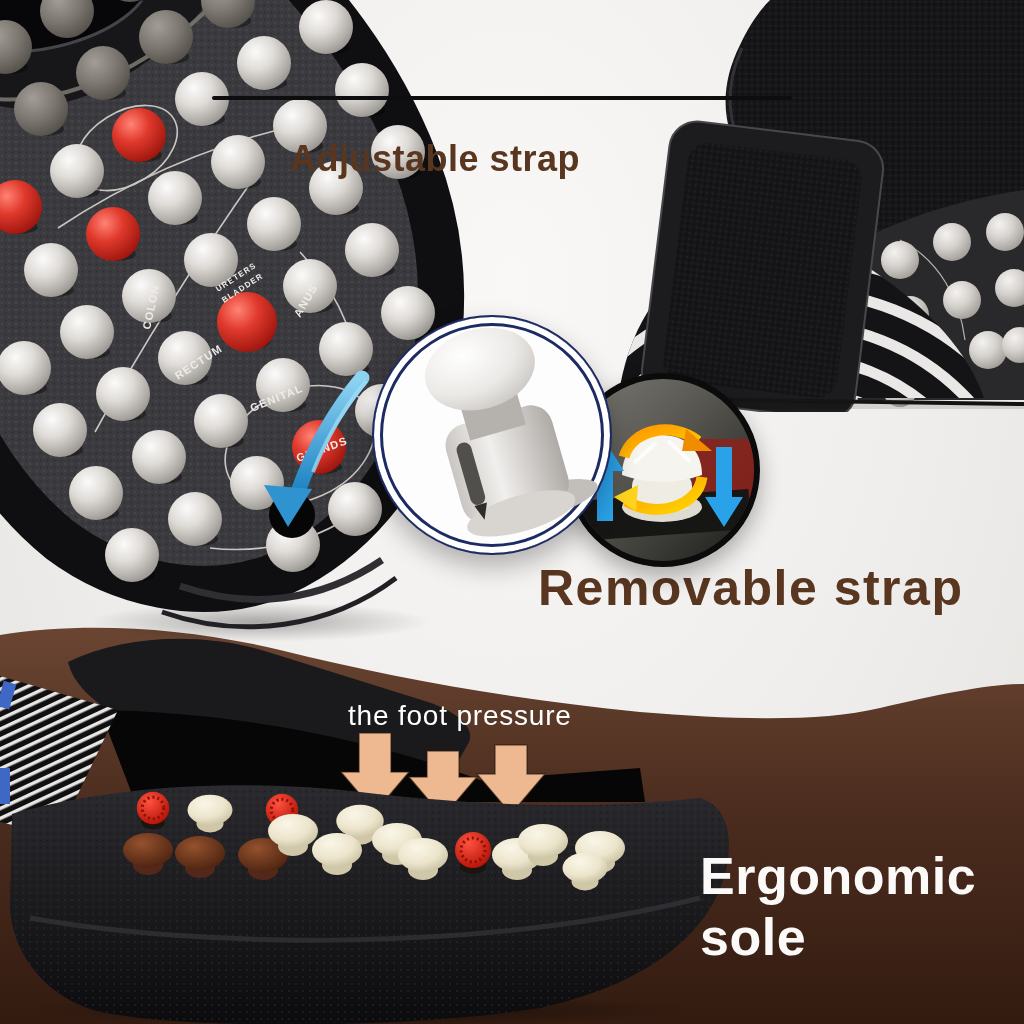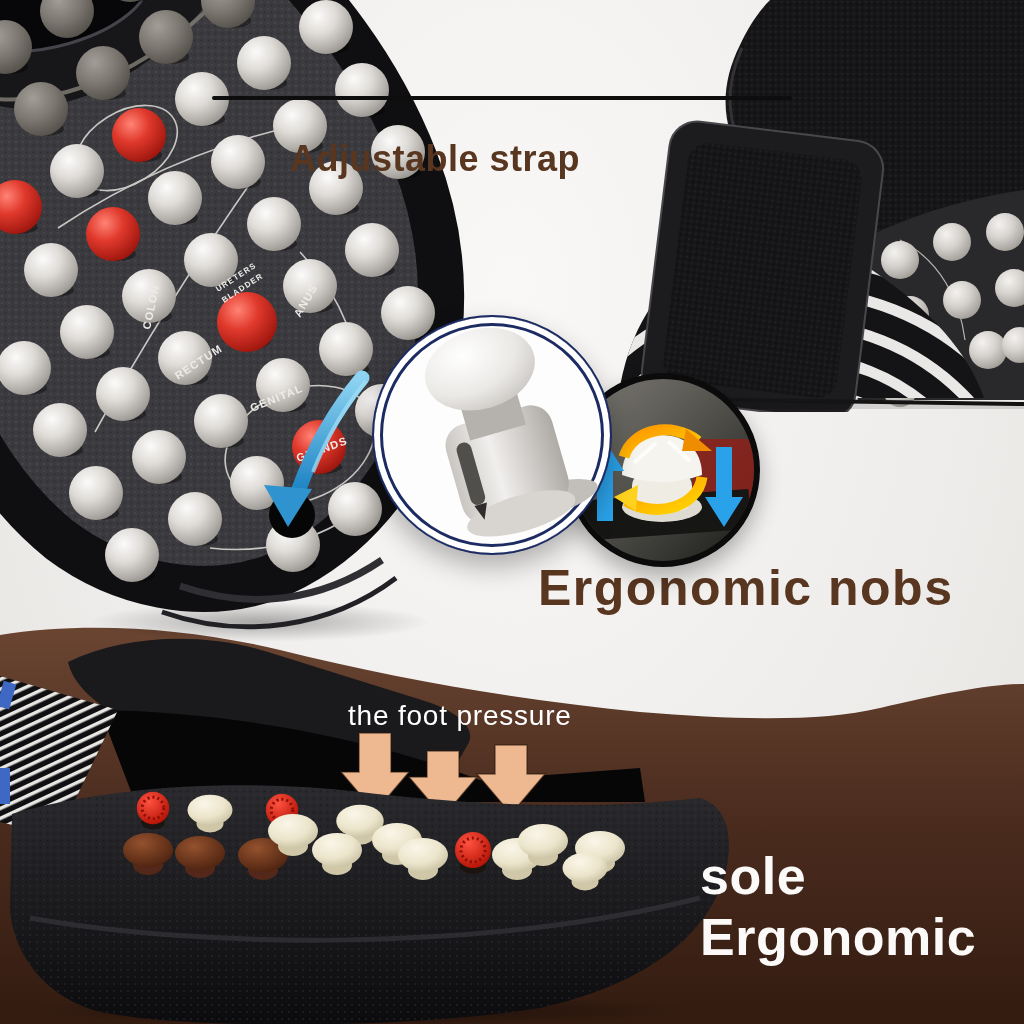--- a/index.html
+++ b/index.html
@@ -330,21 +330,21 @@
         <polygon points="140,72 114,50 110,72" fill="#f08c00"></polygon>
         <path d="M 130,98 C 126,128 84,140 54,122" fill="none" stroke="url(#c2-og)" stroke-width="11"></path>
         <polygon points="42,118 66,106 64,132" fill="#ffd21e"></polygon>
       </g>
 
       <polygon points="33,62 52,92 41,92 41,142 25,142 25,92 14,92" fill="#2aa2ea"></polygon>
       <polygon points="152,148 133,118 144,118 144,68 160,68 160,118 171,118" fill="#2aa2ea"></polygon>
     </svg>
   </div>
 
-  <div id="removable-nobs-label" class="heading" style="z-index:4">Ergonomic nobs</div>
+  <div id="removable-nobs-label" class="heading" style="z-index:4">Removable strap</div>
 
   <svg class="abs" style="left:0;top:600px;z-index:1" width="1024" height="424" viewBox="0 0 1024 424">
     <defs>
       <linearGradient id="wv-grad" x1="0" y1="0" x2="0" y2="1">
         <stop offset="0%" stop-color="#6a4532"></stop>
           <stop offset="45%" stop-color="#4c2d1f"></stop>
         <stop offset="100%" stop-color="#331b10"></stop>
       </linearGradient>
     </defs>
     <path d="M 0,35 C 80,22 180,26 280,50 C 400,80 520,100 640,112 C 740,120 820,122 880,108 C 940,94 990,84 1024,84 L 1024,424 L 0,424 Z" fill="url(#wv-grad)"></path>
@@ -439,17 +439,17 @@
         <ellipse cx="600" cy="245" rx="15" ry="10" fill="#cfc7a8"></ellipse>
         <ellipse cx="600" cy="230" rx="25" ry="17" fill="url(#bs-cream)"></ellipse>
         <ellipse cx="585" cy="263.5" rx="13.5" ry="9" fill="#cfc7a8"></ellipse>
         <ellipse cx="585" cy="250" rx="22.5" ry="15.3" fill="url(#bs-cream)"></ellipse>
       </g>
   </svg>
 
   <div id="foot-pressure-label" style="z-index:4">the foot pressure</div>
 
   <div id="ergonomic-sole-label" style="z-index:4">
+    <div>Ergonomic</div>
     <div>sole</div>
-    <div>Ergonomic</div>
   </div>
 
 </div>
 
 </body></html>

